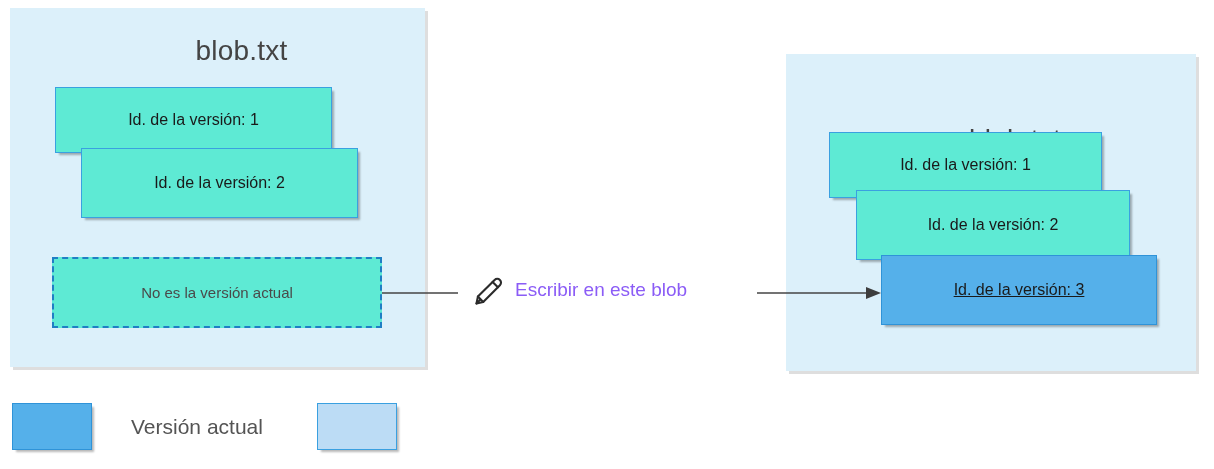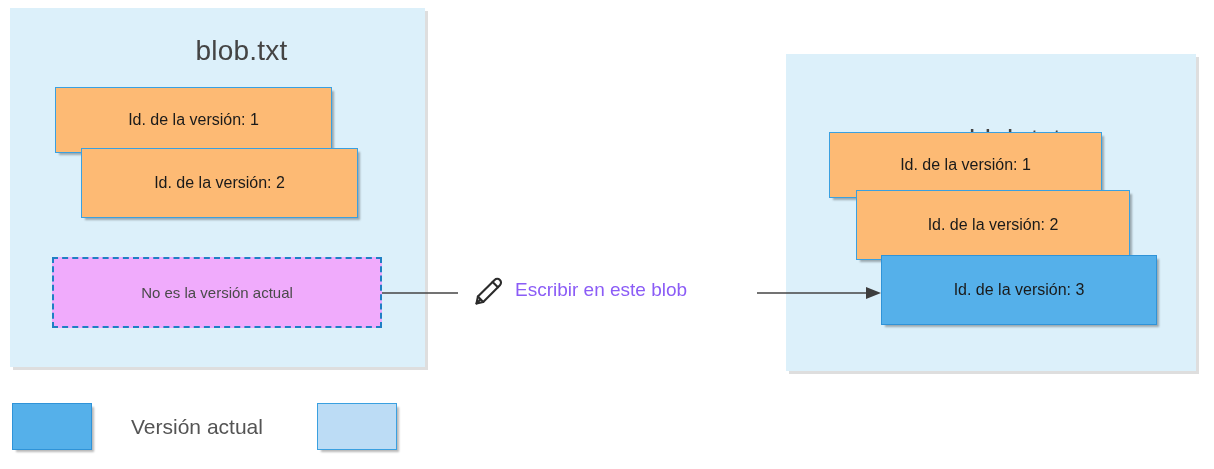--- a/index.html
+++ b/index.html
@@ -47,26 +47,27 @@
     position: absolute;
     box-sizing: border-box;
     display: flex;
     align-items: center;
     justify-content: center;
     font-size: 16px;
     color: #1a1a1a;
     box-shadow: 3px 3px 2px -1px rgba(0,0,0,0.30);
   }
   .version-card.previous {
-    background: #fdba74;
+    background: #5eead4;
     border: 1px solid #3aa0e0;
   }
   .version-card.current {
     background: #55b0ea;
     border: 1px solid #2f93d8;
+    text-decoration: underline;
   }
   .version-card .card-label {
     pointer-events: none;
   }
 
   
   #lcard1 { left: 55px; top: 87px;  width: 277px; height: 66px; }
   #lcard2 { left: 81px; top: 148px; width: 277px; height: 70px; }
 
   
@@ -75,21 +76,21 @@
   #rcard3 { left: 881px; top: 255px; width: 276px; height: 70px; }
 
   
   #not-current-box {
     position: absolute;
     left: 52px;
     top: 257px;
     width: 330px;
     height: 71px;
     box-sizing: border-box;
-    background: #f0abfc;
+    background: #5eead4;
     border: 2px dashed #1f7fc4;
     display: flex;
     align-items: center;
     justify-content: center;
     font-size: 15px;
     color: #4a4a4a;
   }
 
   
   #write-label {

